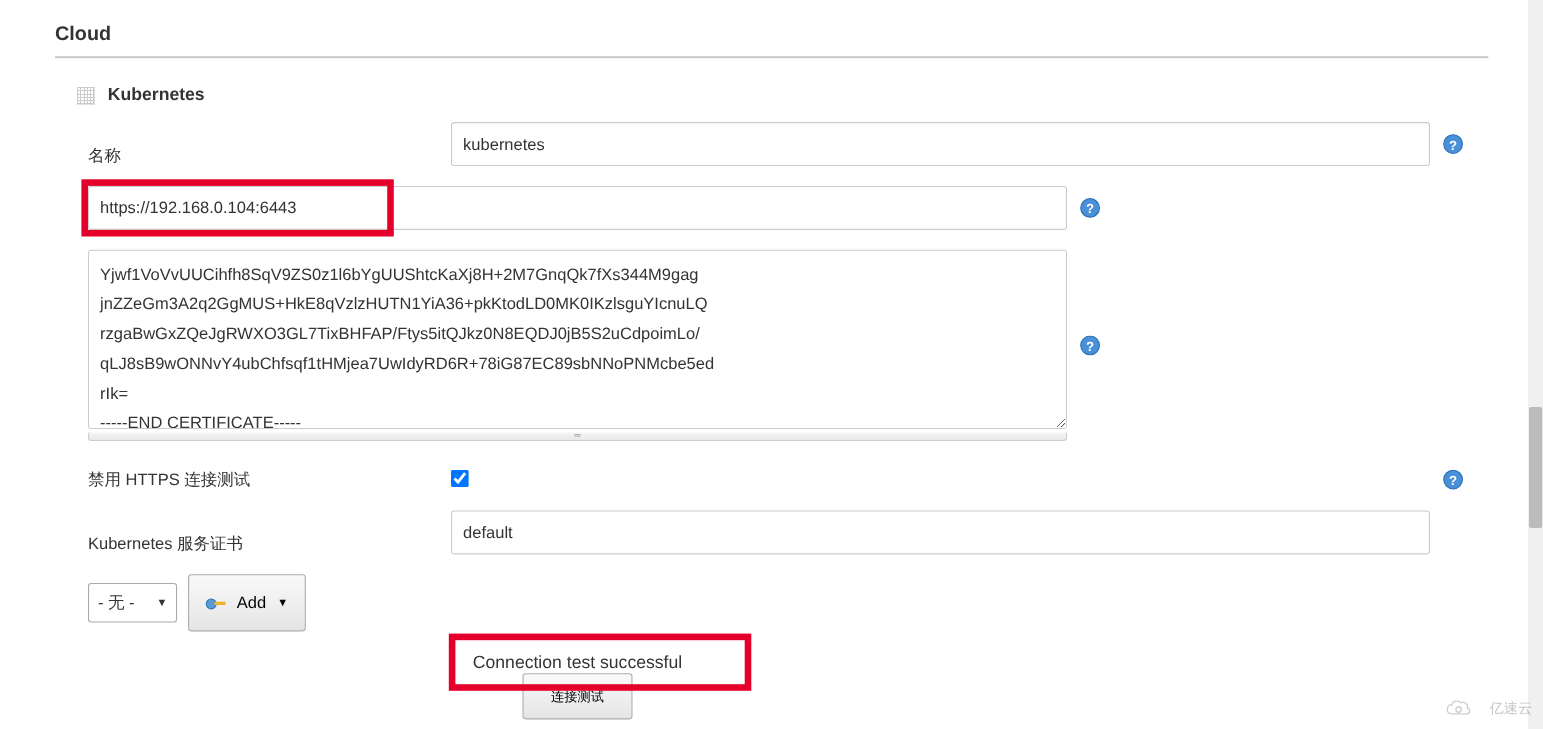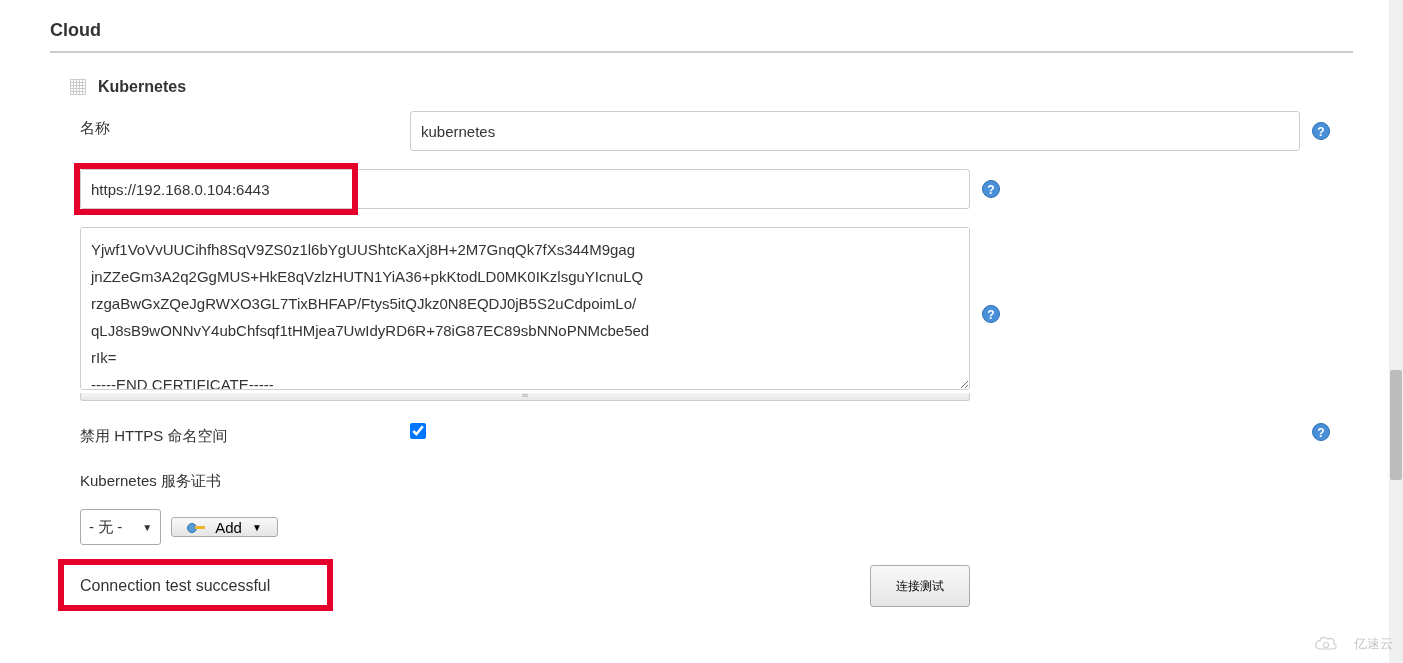--- a/index.html
+++ b/index.html
@@ -47,21 +47,21 @@
         #999 0, #999 1px, transparent 1px, transparent 3px
       );
       opacity: 0.5;
     }
     .cloud-name {
       font-size: 16px;
       font-weight: bold;
     }
     .form-row {
       display: flex;
-      align-items: flex-start;
+      align-items: flex-end;
       margin-bottom: 18px;
       margin-left: 30px;
     }
     .form-label {
       width: 330px;
       font-size: 15px;
       color: #333;
       padding-top: 8px;
       padding-left: 0;
     }
@@ -156,21 +156,21 @@
       background: #fff;
       cursor: pointer;
       display: inline-flex;
       align-items: center;
       gap: 20px;
     }
     .select-arrow {
       font-size: 10px;
     }
     .add-button {
-      height: 20px;
+      height: 52px;
       border: 1px solid #aaa;
       background: linear-gradient(to bottom, #f9f9f9, #e5e5e5);
       border-radius: 3px;
       padding: 0 15px;
       font-size: 15px;
       cursor: pointer;
       display: inline-flex;
       align-items: center;
       gap: 10px;
       margin-left: 10px;
@@ -203,20 +203,21 @@
     }
     .credentials-row {
       display: flex;
       align-items: center;
     }
     .status-row {
       display: flex;
       align-items: center;
       justify-content: space-between;
       margin-top: 20px;
+      flex-direction: column;
     }
     .status-message {
       font-size: 16px;
       color: #333;
       position: relative;
     }
     .highlight-status {
       position: absolute;
       left: -22px;
       top: -18px;
@@ -302,29 +303,32 @@
 rzgaBwGxZQeJgRWXO3GL7TixBHFAP/Ftys5itQJkz0N8EQDJ0jB5S2uCdpoimLo/
 qLJ8sB9wONNvY4ubChfsqf1tHMjea7UwIdyRD6R+78iG87EC89sbNNoPNMcbe5ed
 rIk=
 -----END CERTIFICATE-----</textarea>
       <div class="resize-handle">═</div>
       <span class="help-icon help-icon-textarea">?</span>
     </div>
   </div>
 
   <div class="form-row">
-    <div class="form-label">禁用 HTTPS 命名空间</div>
+    <div class="form-label">禁用 HTTPS 连接测试</div>
     <div class="form-control-wrap">
       <input type="checkbox" class="checkbox-input" checked="" style="">
       <span class="help-icon help-icon-checkbox">?</span>
     </div>
   </div>
 
   <div class="form-row">
     <div class="form-label">Kubernetes 服务证书</div>
+    <div class="form-control-wrap">
+      <input type="text" class="text-input" value="default" style="">
+    </div>
   </div>
 
   <div class="form-row">
     <div class="form-control-wrap">
       <div class="credentials-row">
         <div class="select-dropdown">
           <span>- 无 -</span>
           <span class="select-arrow">▼</span>
         </div>
         <button class="add-button">

